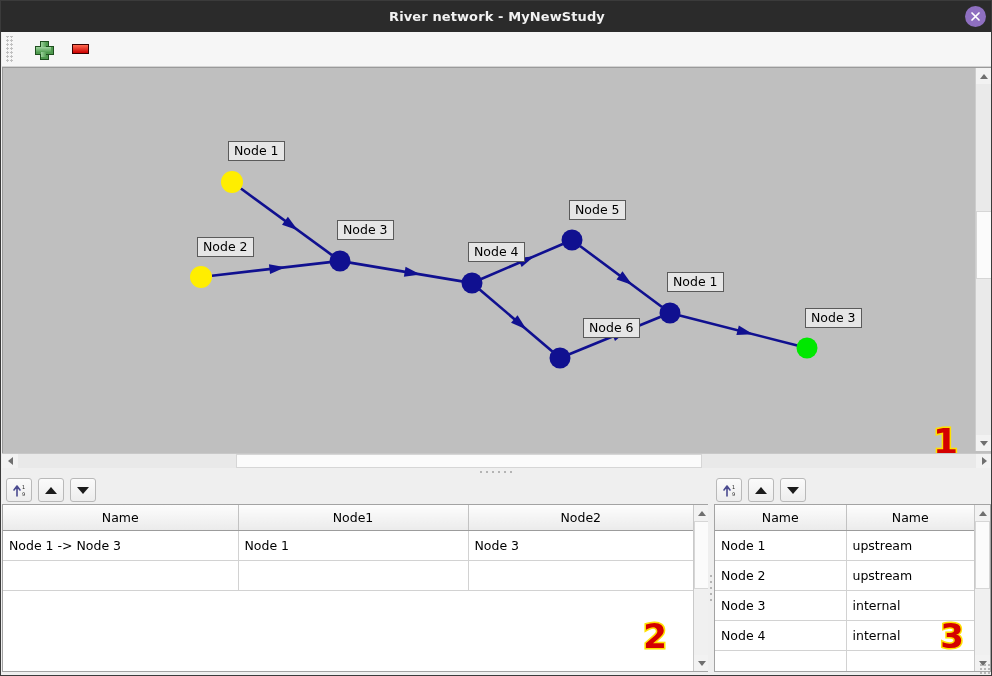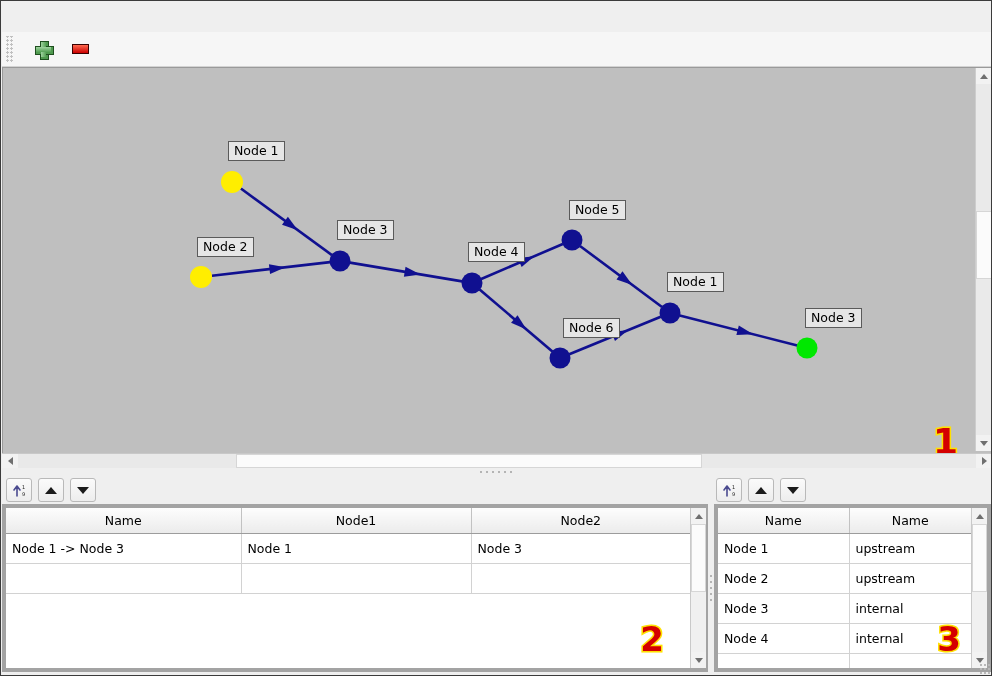--- a/index.html
+++ b/index.html
@@ -169,21 +169,21 @@
     cursor:pointer;
   }
   .icon-sort { position:relative; width:15px; height:15px; }
   .icon-sort svg{display:block}
   .icon-caret-up   { border-left:6px solid transparent; border-right:6px solid transparent; border-bottom:7px solid #1b1b1b; }
   .icon-caret-down { border-left:6px solid transparent; border-right:6px solid transparent; border-top:7px solid #1b1b1b; }
 
   .table-box {
     position:absolute; top:30px;
     background:#ffffff;
-    border:4px solid #a3a3a3;
+    border:1px solid #a3a3a3;
     overflow:hidden;
   }
   table.grid { border-collapse:collapse; width:100%; table-layout:fixed; }
   table.grid th {
     height:25px;
     background:linear-gradient(to bottom,#fdfdfd,#ebebeb);
     border-right:1px solid #c2c2c2;
     border-bottom:1px solid #9c9c9c;
     font-size:12.5px; font-weight:normal; color:#000;
     text-align:center;
@@ -220,20 +220,28 @@
     background-image:radial-gradient(circle at 1px 1px, #b9b9b9 1px, transparent 1.3px);
     background-size:4px 4px;
     cursor:nwse-resize;
   }
 </style>
 </head>
 <body>
 
 <div id="app">
 
+  <div id="titlebar">
+    <span class="title">River network - MyNewStudy</span>
+    <div id="close-btn">
+      <svg width="11" height="11" viewBox="0 0 11 11" aria-hidden="true">
+        <path d="M2,2 L9,9 M9,2 L2,9" stroke="#ffffff" stroke-width="1.7" stroke-linecap="round"></path>
+      </svg>
+    </div>
+  </div>
 
   <div id="toolbar">
     <div class="tb-grip"></div>
     <div class="tb-btn" style="margin-left:12px;">
       <span class="icon-plus">
           <i></i>
         </span>
     </div>
     <div class="tb-btn" style="margin-left:9px;">
       <span class="icon-rect"></span>
@@ -275,21 +283,21 @@
           <circle cx="667" cy="245" r="10.5" fill="#101090"></circle>
           <circle cx="804" cy="280" r="10.5" fill="#00e800"></circle>
         </g>
     </svg>
     <div id="labels-layer">
         <div class="node-label" style="left: 225px; top: 73px;">Node 1</div>
         <div class="node-label" style="left: 194px; top: 169px;">Node 2</div>
         <div class="node-label" style="left: 334px; top: 152px;">Node 3</div>
         <div class="node-label" style="left: 465px; top: 174px;">Node 4</div>
         <div class="node-label" style="left: 566px; top: 132px;">Node 5</div>
-        <div class="node-label" style="left: 560px; top: 250px;">Node 6</div>
+        <div class="node-label" style="left: 580px; top: 250px;">Node 6</div>
         <div class="node-label" style="left: 664px; top: 204px;">Node 1</div>
         <div class="node-label" style="left: 802px; top: 240px;">Node 3</div>
       </div>
     <span id="annot-1" class="annot-num">1</span>
 
     <div class="sb-v" id="graph-scroll-v" style="position:absolute;top:0;right:0;width:16px;height:383px;">
       <div class="sb-arrow" style="top:0;left:0;">
         <span class="tri tri-up"></span>
       </div>
       <div class="sb-track" style="top:16px;left:0;width:16px;height:351px;"></div>

